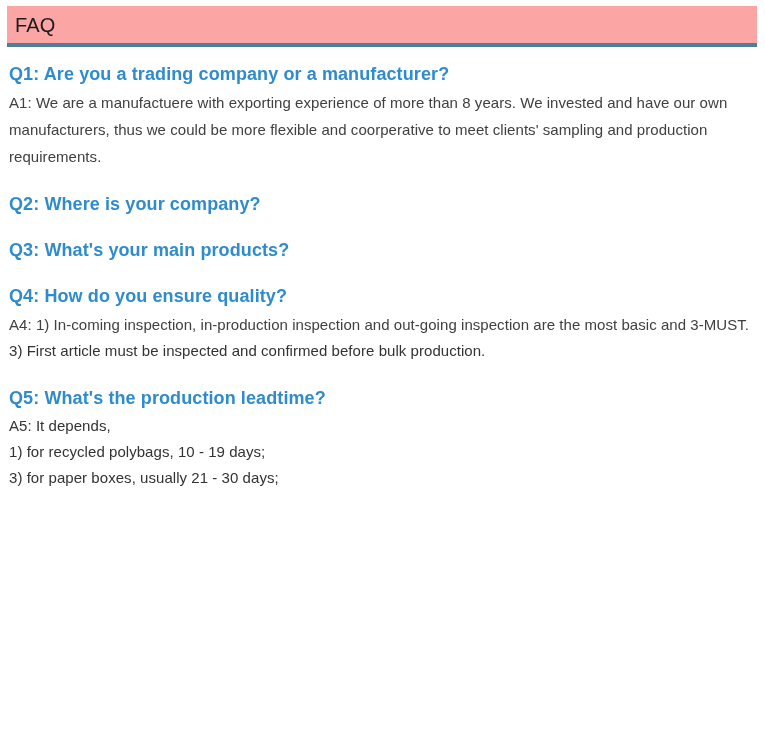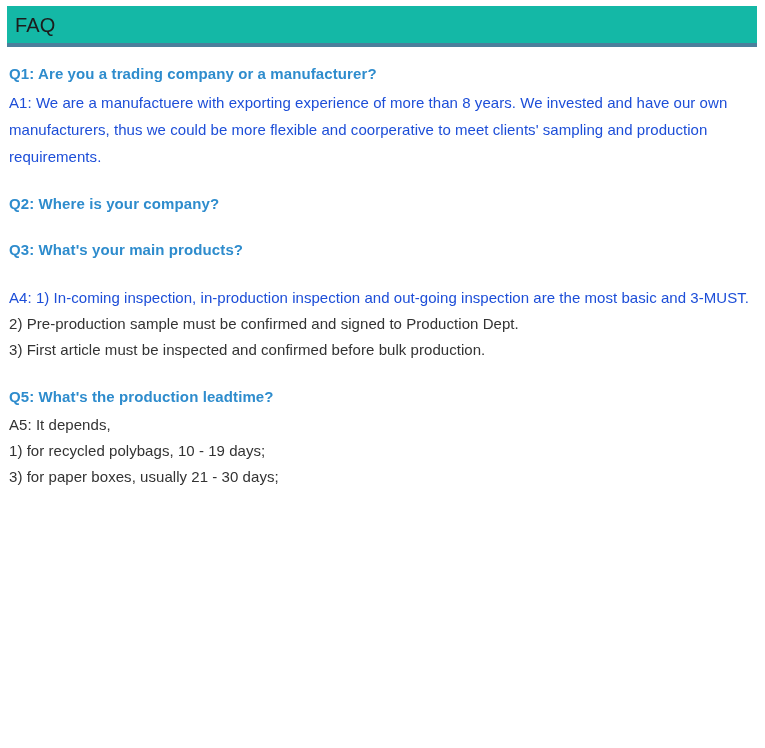--- a/index.html
+++ b/index.html
@@ -19,21 +19,21 @@
     width: 765px;
     height: 748px;
     background: #ffffff;
   }
   .faq-banner {
     position: absolute;
     left: 7px;
     top: 6px;
     width: 750px;
     height: 41px;
-    background: #14b8a6;
+    background: #fca5a5;
     border-bottom: 4px solid #4b7f9c;
     box-sizing: border-box;
     display: flex;
     align-items: center;
   }
   .faq-banner-title {
     font-size: 20px;
     font-weight: 400;
     color: #1c1c1c;
     padding-left: 8px;
@@ -46,31 +46,31 @@
     top: 62px;
     width: 744px;
   }
   .qa-block {
     margin: 0 0 22px 0;
   }
   .qa-block:last-child {
     margin-bottom: 17px;
   }
   .question {
-    font-size: 15px;
+    font-size: 18px;
     font-weight: bold;
     color: #2e8ccd;
     line-height: 24px;
     margin: 0 0 3px 0;
     letter-spacing: 0.1px;
   }
   .answer-para {
     font-size: 15px;
     font-weight: 400;
-    color: #1d4ed8;
+    color: #404040;
     line-height: 27px;
     margin: 0;
     letter-spacing: 0.05px;
   }
   .answer-line {
     font-size: 15px;
     font-weight: 400;
     color: #333333;
     line-height: 26px;
     margin: 0;
@@ -96,22 +96,22 @@
 
     <div class="qa-block">
       <div class="question">Q2: Where is your company?</div>
     </div>
 
     <div class="qa-block">
       <div class="question">Q3: What's your main products?</div>
     </div>
 
     <div class="qa-block">
+      <div class="question">Q4: How do you ensure quality?</div>
       <p class="answer-para">A4: 1) In-coming inspection, in-production inspection and out-going inspection are the most basic and 3-MUST.</p>
-      <p class="answer-line">2) Pre-production sample must be confirmed and signed to Production Dept.</p>
       <p class="answer-line">3) First article must be inspected and confirmed before bulk production.</p>
     </div>
 
     <div class="qa-block">
       <div class="question">Q5: What's the production leadtime?</div>
       <p class="answer-line">A5: It depends,</p>
       <p class="answer-line">1) for recycled polybags, 10 - 19 days;</p>
       <p class="answer-line">3) for paper boxes, usually 21 - 30 days;</p>
     </div>
 

